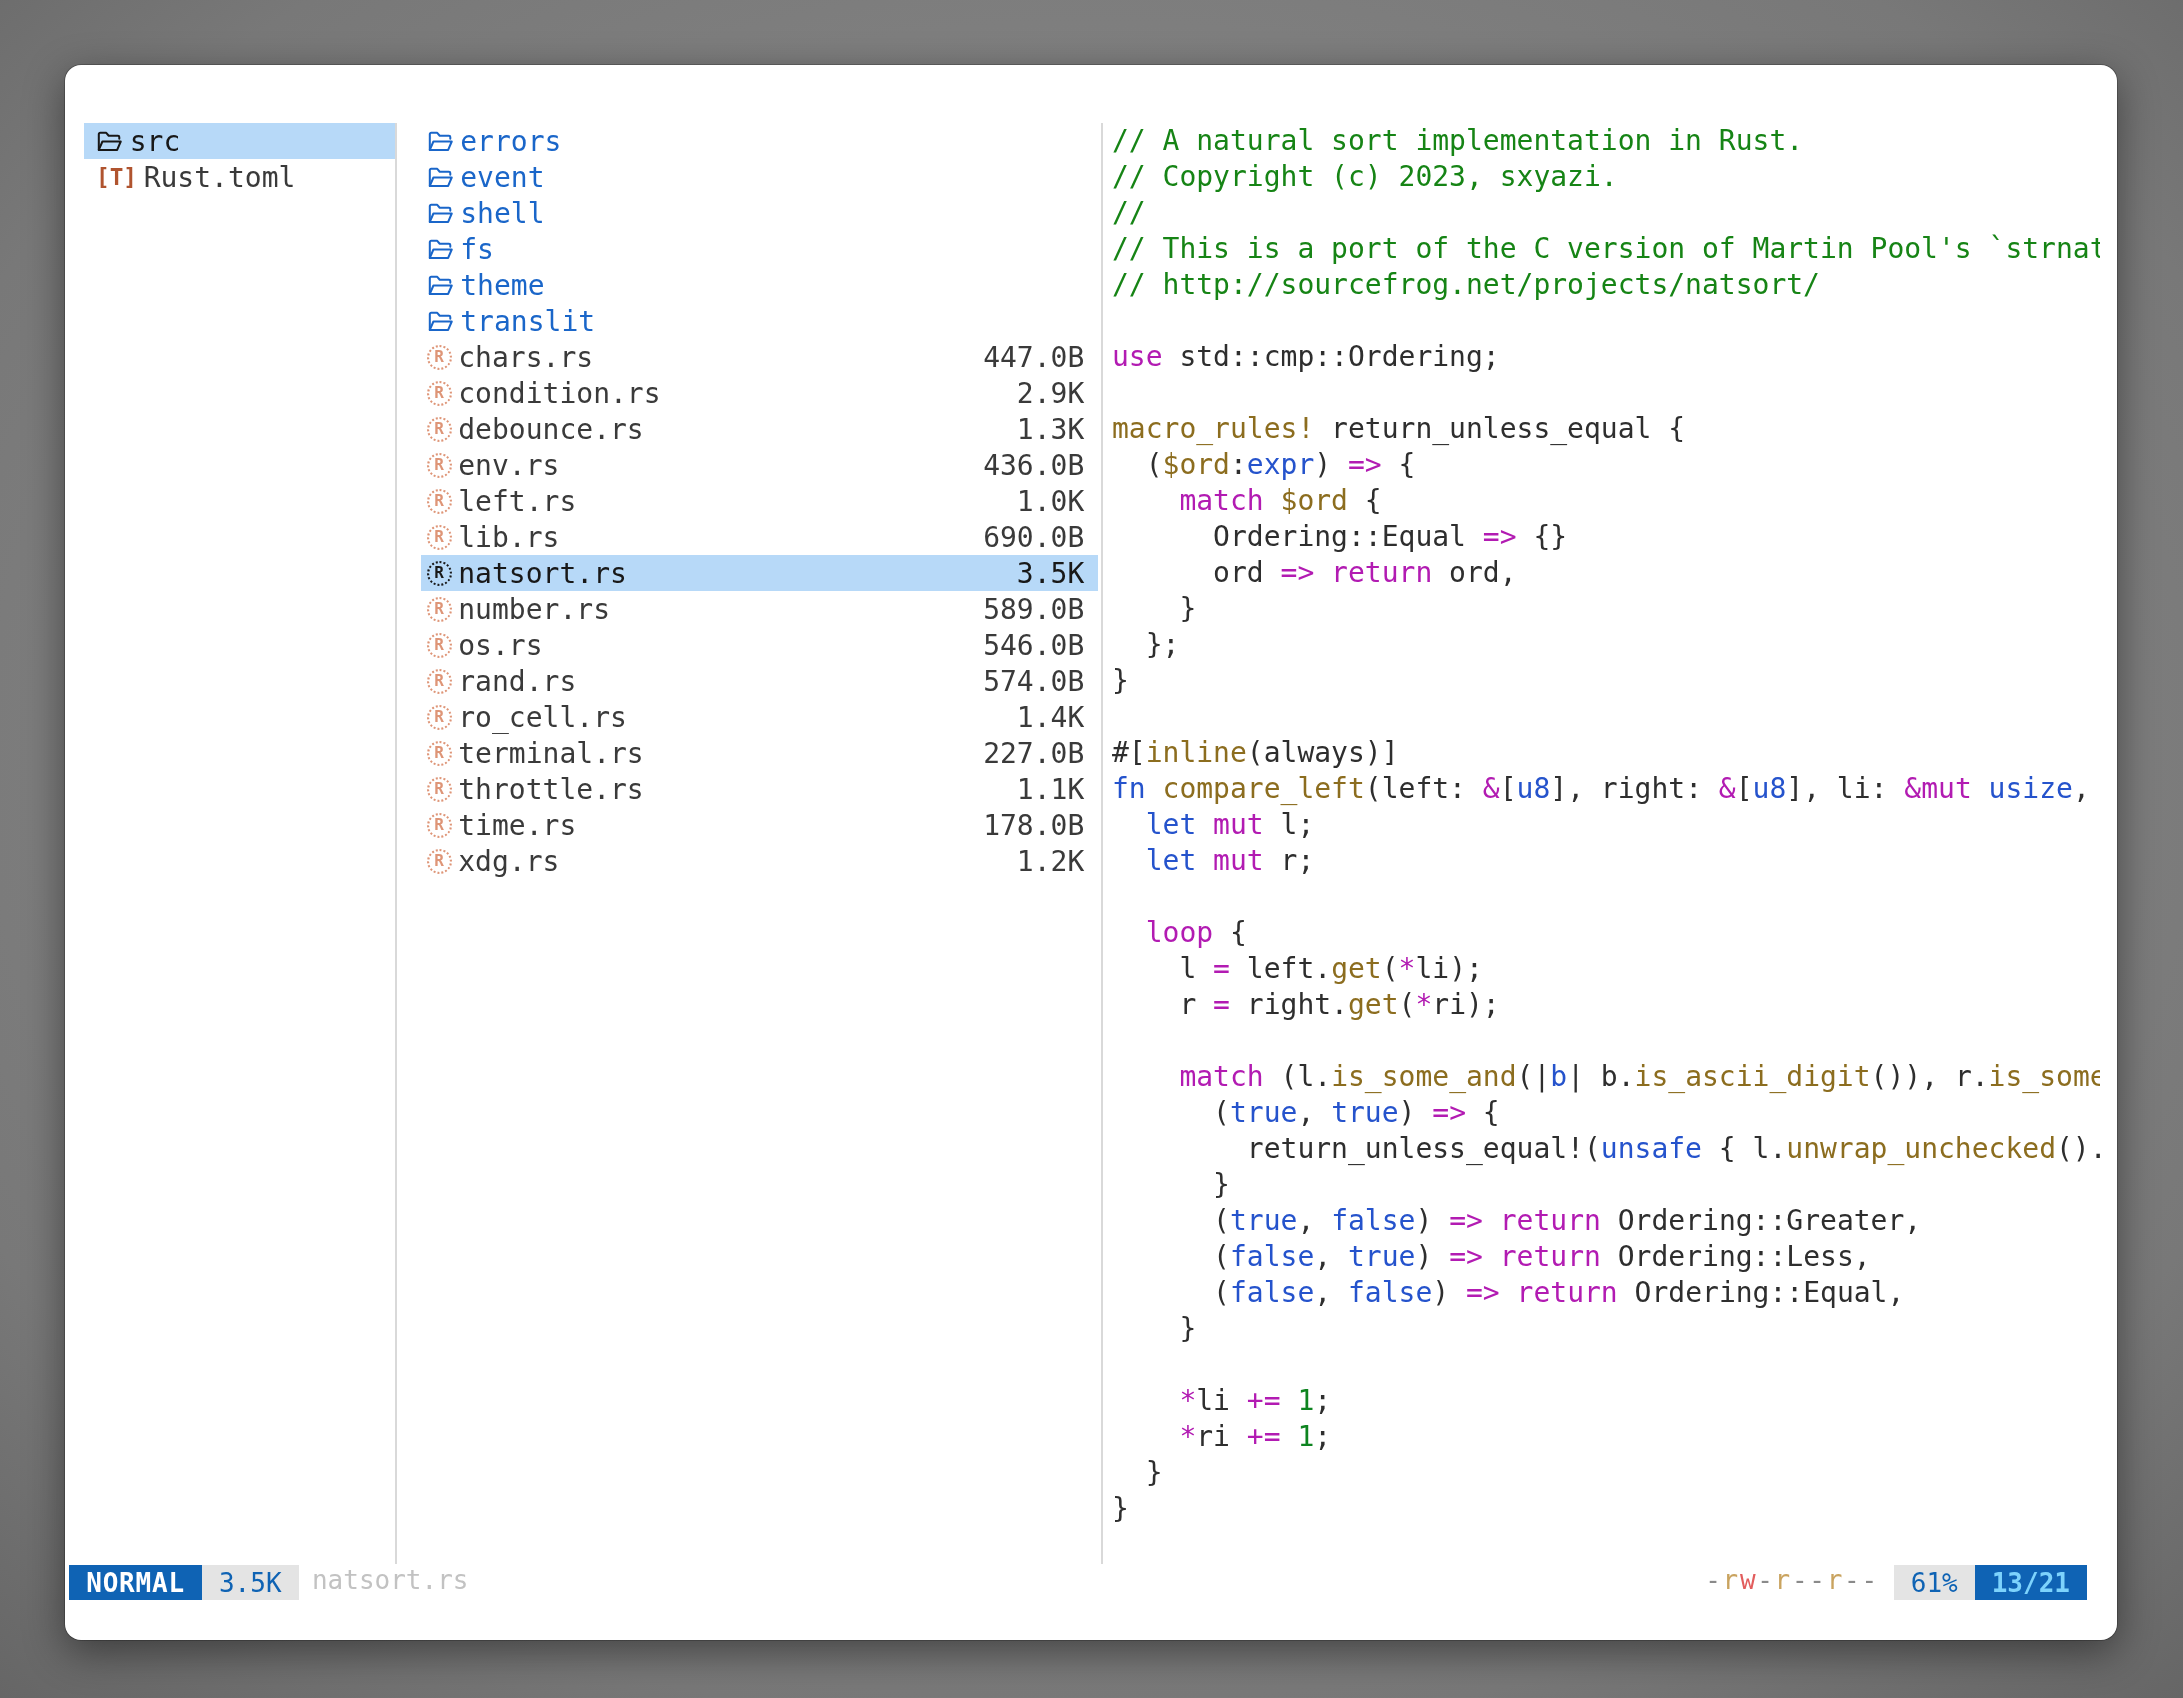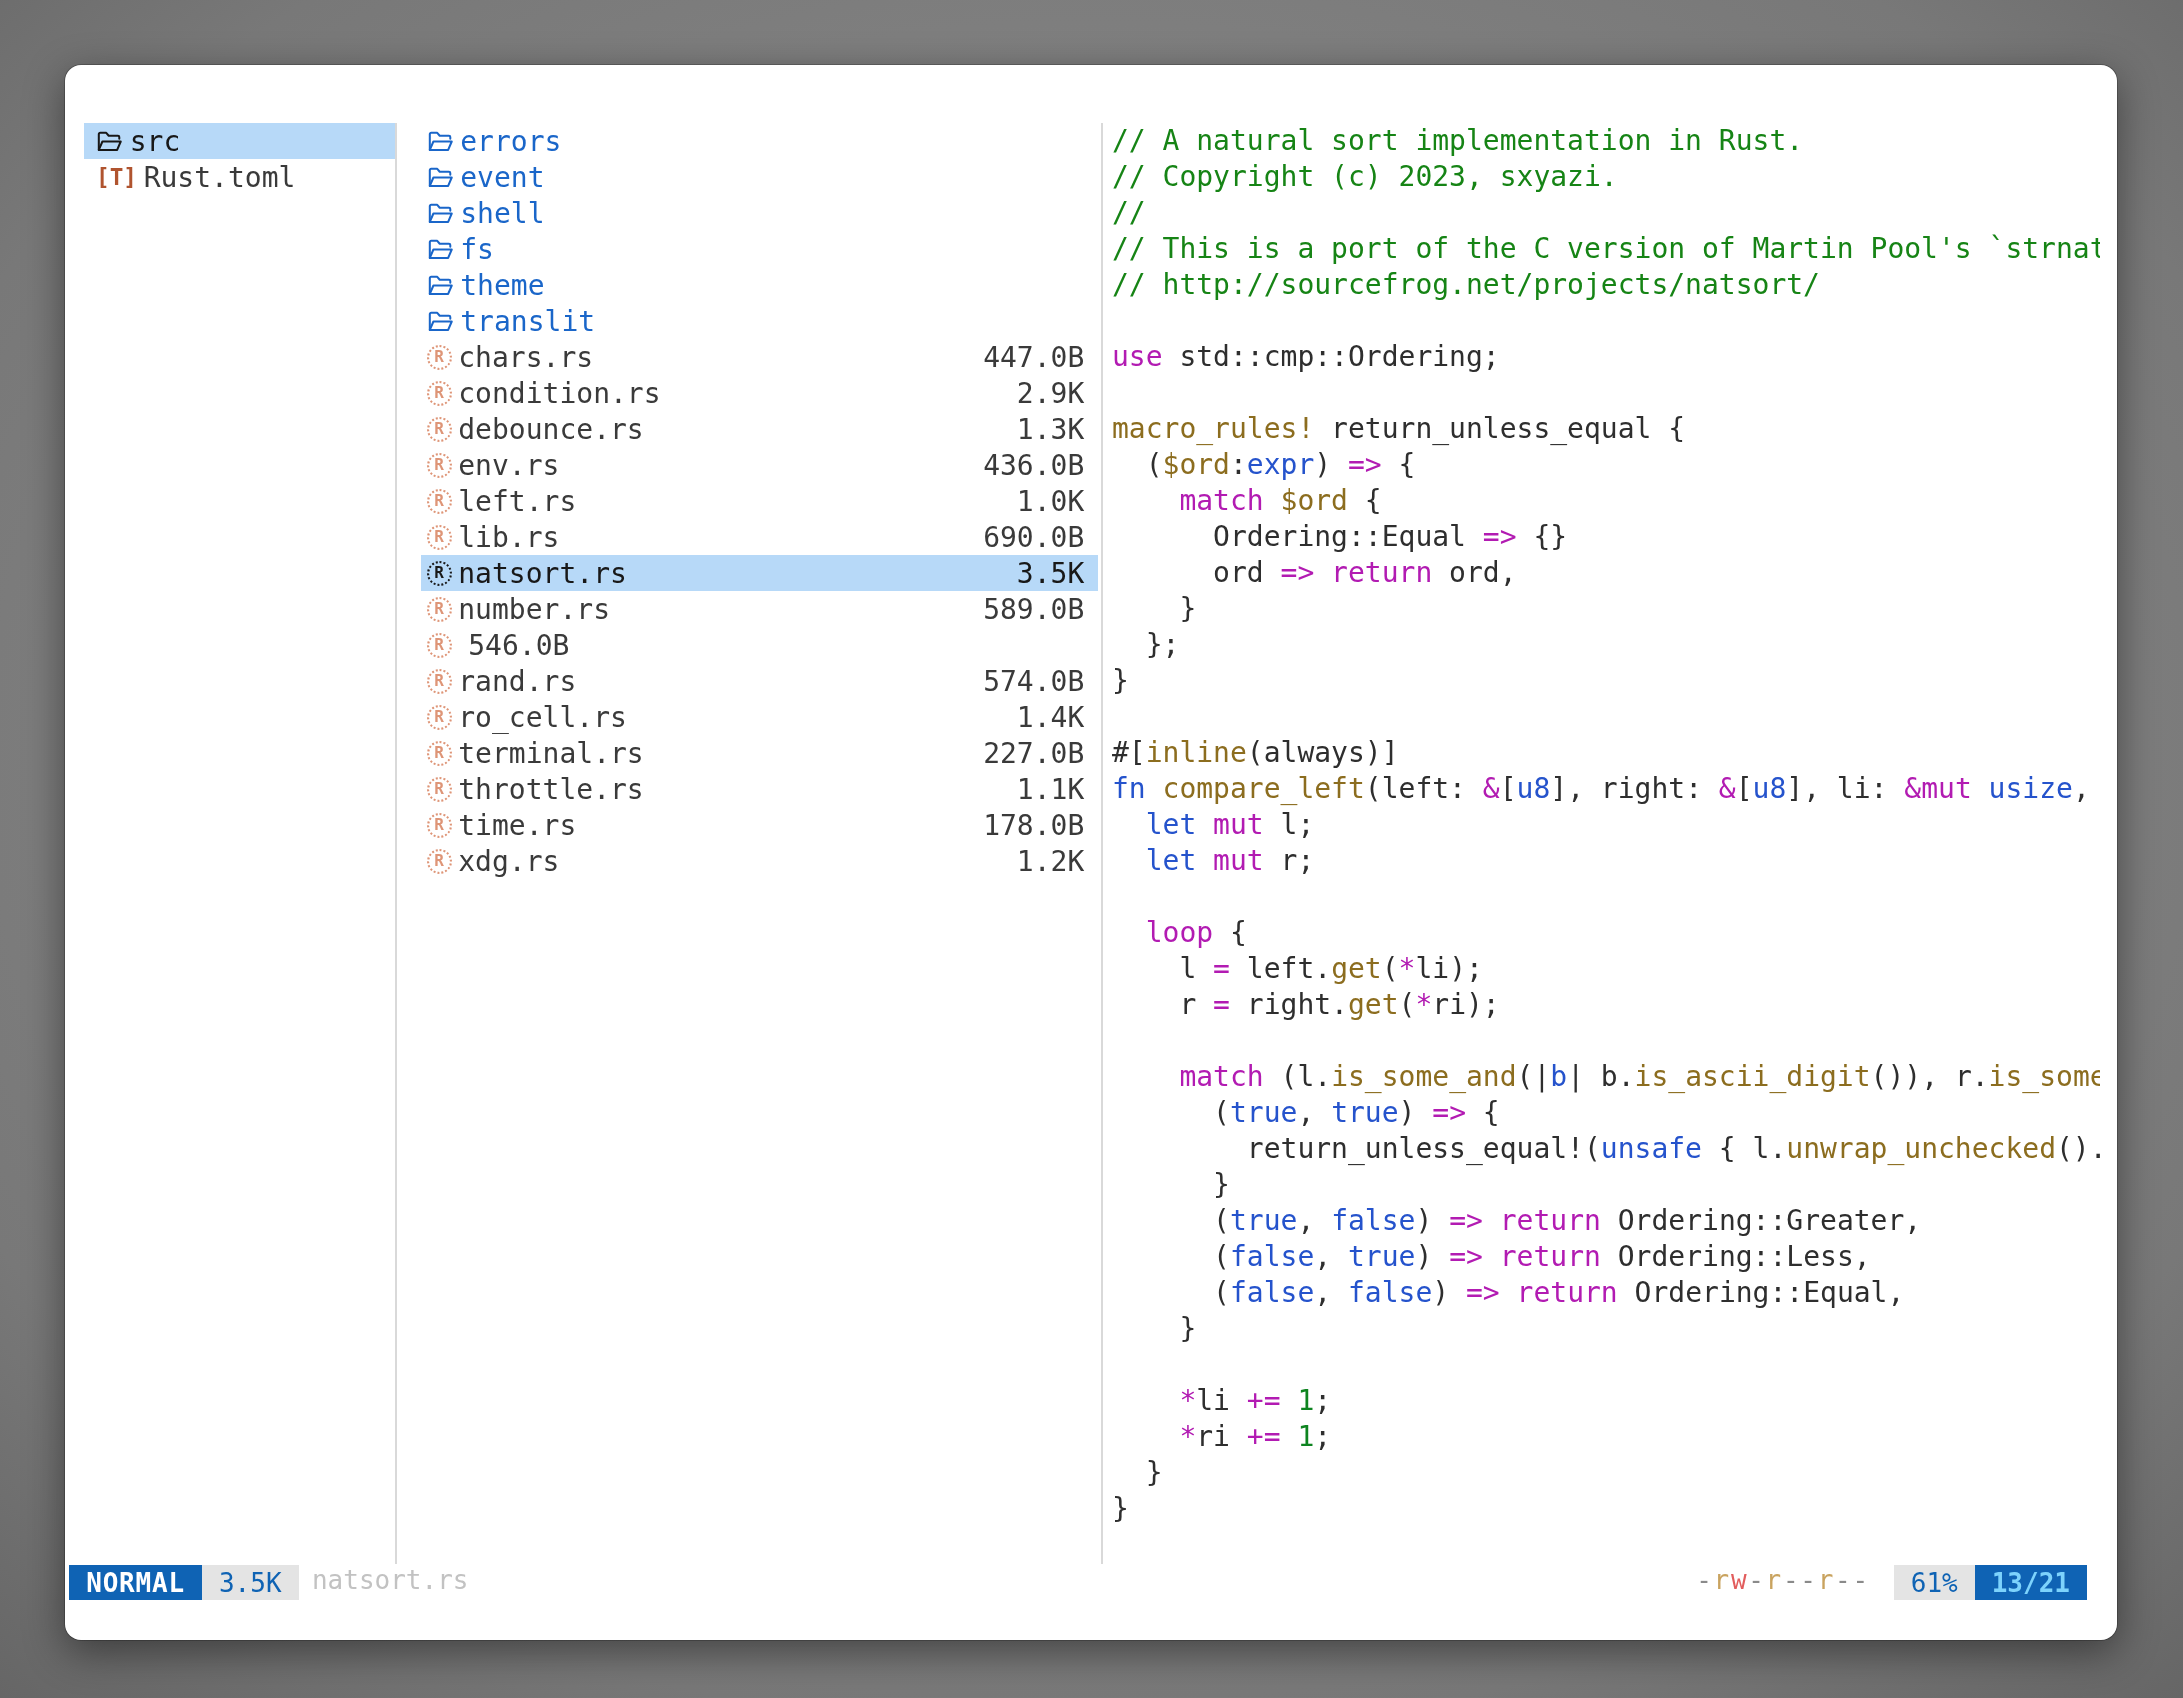--- a/index.html
+++ b/index.html
@@ -58,21 +58,21 @@
   .tok-f{color:var(--brown)}
   .tok-d{color:var(--dark)}
   .tok-n{color:var(--numgreen)}
 
   .statusbar{position:absolute;left:4.2px;right:30px;top:1500px;height:35px;display:flex;align-items:flex-start;font-size:26px}
   .badge{display:inline-flex;align-items:center;height:35px;padding:0 17px}
   .badge-mode{background:var(--accent);color:#ffffff;font-weight:bold;letter-spacing:0.8px}
   .badge-size{background:#e4e4e4;color:var(--accent)}
   .status-filename{color:#c2c2c2;margin-left:13.4px}
   .status-spacer{flex:1}
-  .perms{letter-spacing:1.7px;margin-right:24px}
+  .perms{letter-spacing:1.7px;margin-right:15px}
   .perm-dash{color:#8a8a8a}
   .perm-r{color:#c9a35f}
   .perm-w{color:#e25d5d}
   .badge-percent{background:#e4e4e4;color:var(--accent)}
   .badge-position{background:var(--accent);color:#7dd3fc;font-weight:bold}
 </style>
 </head>
 <body>
 
 <div class="window">
@@ -183,20 +183,21 @@
           <span class="label">natsort.rs</span>
           <span class="size">3.5K</span>
         </div>
         <div class="row kind-rust">
           <span class="icon rust-icon">R</span>
           <span class="label">number.rs</span>
           <span class="size">589.0B</span>
         </div>
         <div class="row kind-rust">
           <span class="icon rust-icon">R</span>
+          <span class="label">os.rs</span>
           <span class="size">546.0B</span>
         </div>
         <div class="row kind-rust">
           <span class="icon rust-icon">R</span>
           <span class="label">rand.rs</span>
           <span class="size">574.0B</span>
         </div>
         <div class="row kind-rust">
           <span class="icon rust-icon">R</span>
           <span class="label">ro_cell.rs</span>

